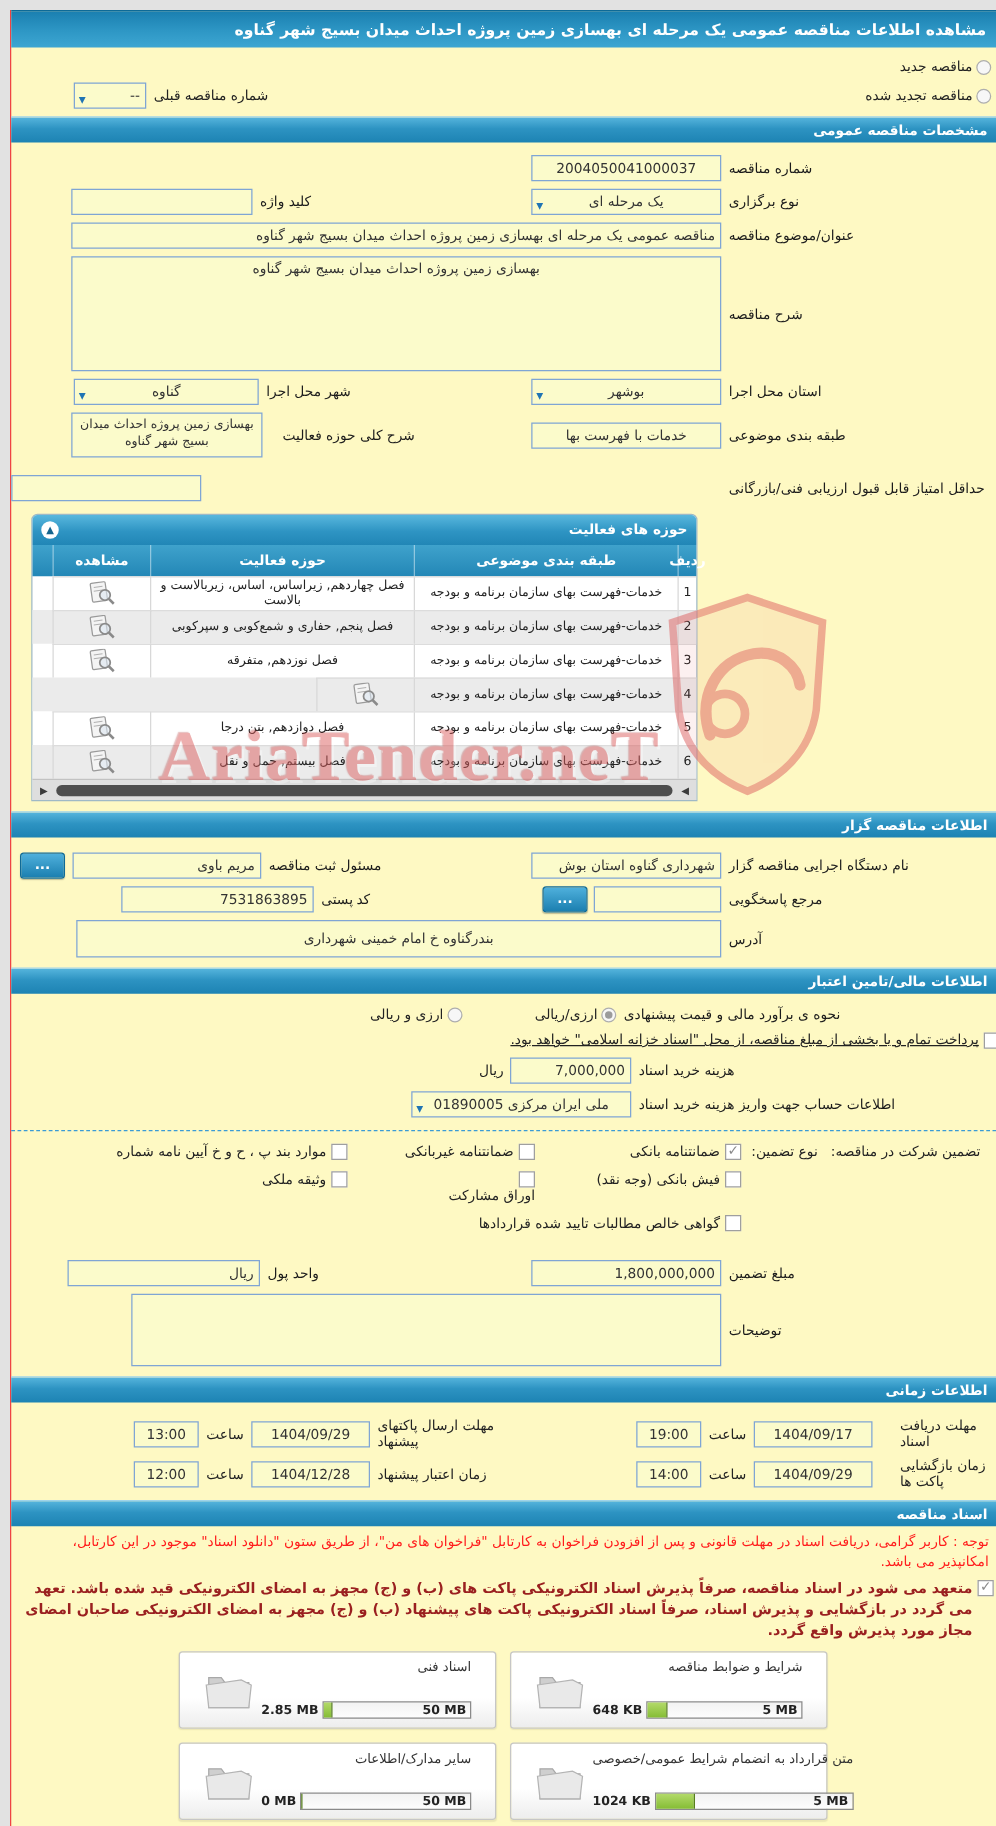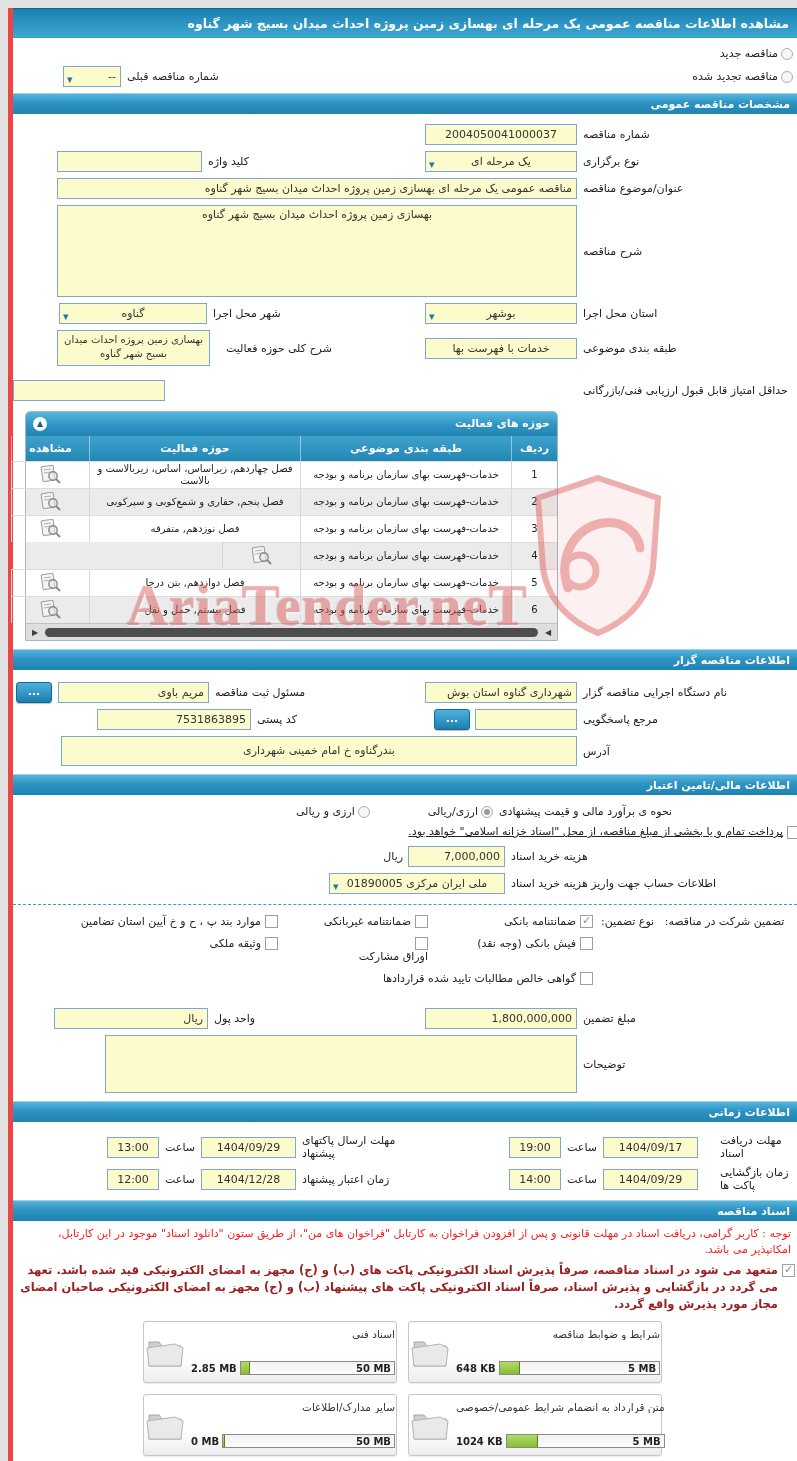--- a/index.html
+++ b/index.html
@@ -1,19 +1,19 @@
 <!DOCTYPE html>
 <html lang="fa" dir="rtl"><head>
 <meta charset="utf-8">
 <style>
   * { box-sizing:border-box; margin:0; padding:0; }
   html,body { width:797px; }
   body { font-family:"DejaVu Sans","Liberation Sans",sans-serif; background:#e2e2e2; }
   .page { position:relative; width:797px; height:1461px; background:#e2e2e2; overflow:hidden; direction:rtl; font-size:11px; color:#222; }
-  .chrome { position:absolute; top:8px; left:8px; right:0; bottom:0; background:#ffffff; border-left:5px solid #ef4444; }
+  .chrome { position:absolute; top:8px; left:8px; right:0; bottom:0; background:#fef9c3; border-left:1px solid #ef4444; }
 
   .titlebar { height:30px; background:linear-gradient(180deg,#1a7fb0 0%,#2e97c5 55%,#3da6d2 100%); border-top:1px solid #0d6a97; color:#fff; font-weight:bold; font-size:12.5px; line-height:30px; padding-right:8px; white-space:nowrap; overflow:hidden; }
   .secbar { height:21px; background:linear-gradient(180deg,#55b4dc 0%,#2d93c2 45%,#1d83b3 100%); color:#fff; font-weight:bold; font-size:11px; line-height:21px; padding-right:7px; margin-top:8px; border-top:1px solid #9fd4ea; }
 
   .frow { display:flex; align-items:center; margin:6px 0; padding-right:4px; }
   .lbl { width:216px; text-align:left; padding-left:6px; color:#1b1b1b; flex:none; }
   .inp { background:#fbfbcb; border:1px solid #7fa5d4; height:21px; line-height:19px; padding:0 4px; color:#333; overflow:hidden; white-space:nowrap; flex:none; }
   .c { text-align:center; }
   .r { text-align:right; }
   .sel { position:relative; }
@@ -30,21 +30,21 @@
   
   .panel { width:533px; margin:10px 239px 0 0; border:1px solid #9fb9c6; border-radius:5px 5px 0 0; background:#fff; }
   .panel-hd { height:24px; border-radius:4px 4px 0 0; background:linear-gradient(180deg,#58b7dd 0%,#2e94c3 55%,#2186b6 100%); color:#fff; font-weight:bold; line-height:24px; padding:0 7px; display:flex; align-items:center; }
   .panel-hd .t { flex:1; }
   .collapse { width:14px; height:14px; border-radius:50%; background:#fff; color:#16658e; font-size:8px; line-height:14px; text-align:center; flex:none; }
   .thead { display:flex; background:linear-gradient(180deg,#3fa2cc,#2387b6); color:#fff; font-weight:bold; height:25px; align-items:center; text-align:center; }
   .thead > div { border-left:1px solid rgba(255,255,255,.45); height:100%; display:flex; align-items:center; justify-content:center; }
   .tr { display:flex; min-height:27px; align-items:stretch; text-align:center; font-size:10px; }
   .tr:nth-child(even){ background:#ebebeb; }
   .tr > div { border-left:1px solid #d8d8d8; border-top:1px solid #dcdcdc; display:flex; align-items:center; justify-content:center; padding:1px 2px; line-height:12px; }
-  .col-no{ width:46px; flex:none; } .col-cat{ width:211px; flex:none; } .col-act{ width:211px; flex:none; } .col-view{ width:78px; flex:none; }
+  .col-no{ width:15px; flex:none; } .col-cat{ width:211px; flex:none; } .col-act{ width:211px; flex:none; } .col-view{ width:78px; flex:none; }
   .hscroll { display:flex; align-items:center; height:17px; background:#dedede; border-top:1px solid #c2c2c2; padding:0 2px; }
   .hs-arrow { width:14px; color:#3c3c3c; font-size:8px; text-align:center; flex:none; }
   .hs-thumb { flex:1; height:9px; background:#4d4d4d; border-radius:6px; margin:0 3px; }
 
   .dashed { border-top:1px dashed #3a9bd5; margin:10px 0 8px; }
 
   
   .g-wrap { display:flex; padding-right:4px; margin-top:10px; }
   .g-labels { width:200px; flex:none; text-align:left; padding-left:8px; }
   .g-grid { flex:none; }
@@ -55,21 +55,21 @@
   
   .s-lbl1 { width:95px; flex:none; text-align:left; padding-left:22px; }
   .s-lbl2 { width:133px; flex:none; text-align:left; padding-left:6px; }
   .s-date { width:95px; } .s-time { width:52px; }
   .s-hl { width:42px; text-align:center; flex:none; }
 
   .notice-red { color:#ff1c1c; font-size:11px; line-height:16px; padding:2px 6px 0 10px; text-align:right; }
   .commit { color:#9a2020; font-weight:bold; font-size:11.5px; line-height:17px; text-align:right; }
 
   .tiles { width:518px; margin:8px 135px 0 0; display:grid; grid-template-columns:254px 254px; gap:11px; direction:rtl; }
-  .tile { height:62px; border:1px solid #c6c6c6; border-radius:3px; background:linear-gradient(180deg,#ffffff 60%,#ededed 100%); display:flex; direction:ltr; padding:5px 1px; box-shadow:0 1px 1px rgba(0,0,0,.08); }
+  .tile { height:62px; border:1px solid #c6c6c6; border-radius:3px; background:linear-gradient(180deg,#ffffff 60%,#ededed 100%); display:flex; direction:ltr; padding:5px 19px; box-shadow:0 1px 1px rgba(0,0,0,.08); }
   .tile .folder { width:46px; flex:none; display:flex; align-items:center; }
   .tile .body { flex:1; display:flex; flex-direction:column; justify-content:space-between; padding:1px 0 2px; }
   .tile .ttl { text-align:right; font-size:10.5px; color:#333; direction:rtl; white-space:nowrap; overflow:hidden; }
   .prog-row { display:flex; align-items:center; direction:ltr; }
   .prog-size { font-size:10px; font-weight:bold; color:#222; margin-right:3px; white-space:nowrap; }
   .prog-bar { flex:1; height:14px; border:1px solid #8a8a8a; background:linear-gradient(180deg,#f2f2f2,#fdfdfd); position:relative; }
   .prog-fill { position:absolute; top:0; left:0; bottom:0; background:linear-gradient(180deg,#b3da6a,#85bd35); border-right:1px solid #567f1c; }
   .prog-max { position:absolute; right:3px; top:0; line-height:13px; font-size:10px; font-weight:bold; color:#222; }
 
   .wm { position:absolute; top:468px; left:48px; width:620px; height:170px; display:flex; align-items:flex-end; pointer-events:none; z-index:40; opacity:.5;font-family:Liberation Serif, serif; }
@@ -261,21 +261,21 @@
     <div class="inp" style="width:152px;">شهرداری گناوه استان بوش</div>
     <span class="lbl" style="width:216px;">مسئول ثبت مناقصه</span>
     <div class="inp r" style="width:151px;">مریم باوی</div>
     <div class="dots-btn" style="margin-right:6px;">...</div>
   </div>
 
   <div class="frow">
     <span class="lbl">مرجع پاسخگویی</span>
     <div class="inp" style="width:102px;"></div>
     <div class="dots-btn" style="margin-right:5px;">...</div>
-    <span class="lbl" style="width:183px;">کد پستی</span>
+    <span class="lbl" style="width:183px;font-family:Liberation Serif, serif;">کد پستی</span>
     <div class="inp r" style="width:154px;">7531863895</div>
   </div>
 
   <div class="frow">
     <span class="lbl">آدرس</span>
     <div class="inp c" style="width:516px; height:30px; line-height:28px;">بندرگناوه خ امام خمینی شهرداری</div>
   </div>
 
   <div class="secbar">اطلاعات مالی/تامین اعتبار</div>
 
@@ -319,21 +319,21 @@
         <div class="g-item" style="width:165px;">
               <span class="cb on"></span>
               <span>ضمانتنامه بانکی</span>
             </div>
         <div class="g-item" style="width:150px;">
               <span class="cb"></span>
               <span>ضمانتنامه غیربانکی</span>
             </div>
         <div class="g-item" style="width:265px;">
               <span class="cb"></span>
-              <span>موارد بند پ ، ح و خ آیین استان تضامین</span>
+              <span>موارد بند پ ، ح و خ آیین نامه شماره</span>
             </div>
       </div>
       <div class="g-row">
         <div class="g-item" style="width:165px;">
               <span class="cb"></span>
               <span>فیش بانکی (وجه نقد)</span>
             </div>
         <div class="g-item" style="width:150px;flex-direction:column;">
               <span class="cb"></span>
               <span>اوراق مشارکت</span>

